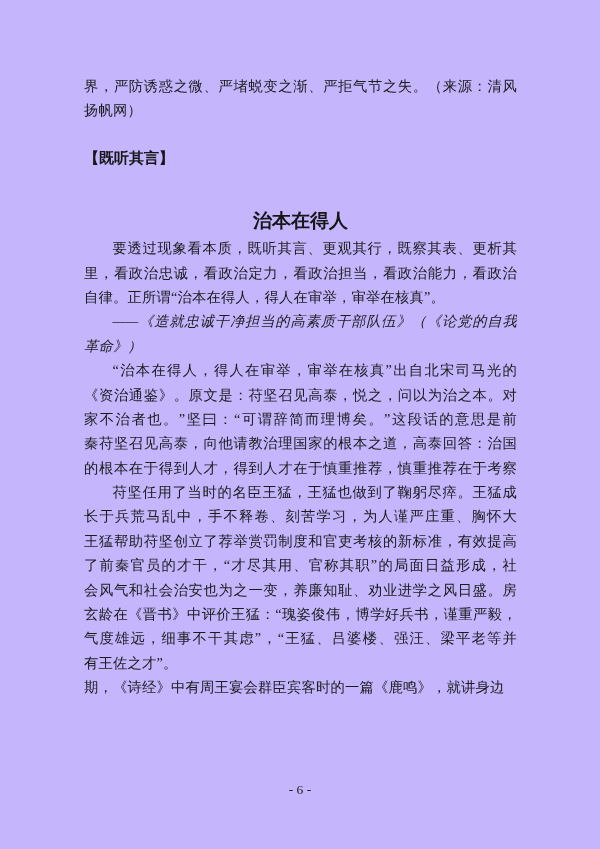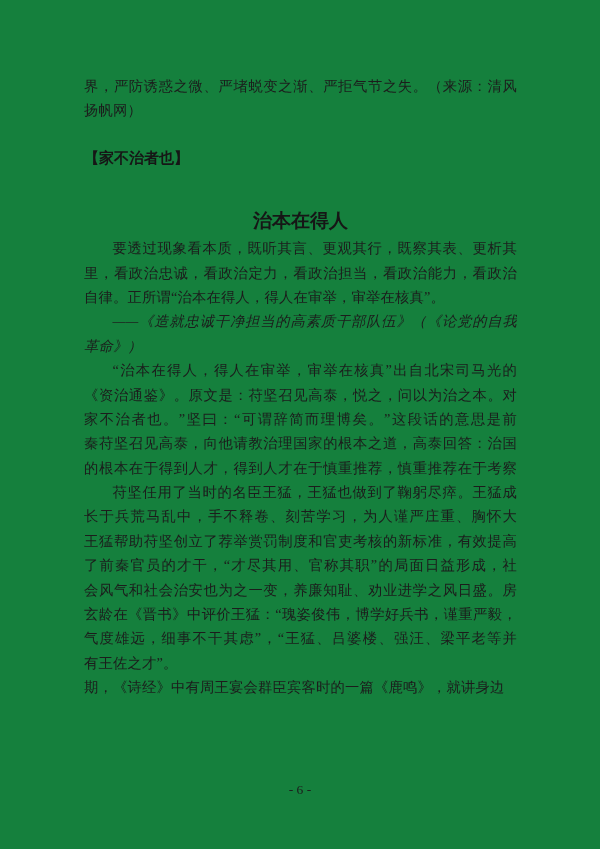--- a/index.html
+++ b/index.html
@@ -4,21 +4,21 @@
 <style>
   html, body {
     margin: 0;
     padding: 0;
     background: #ffffff;
   }
   .page {
     position: relative;
     width: 600px;
     height: 849px;
-    background: #15803d;
+    background: #c4b5fd;
     font-family: "Liberation Serif", "DejaVu Serif", serif;
     color: #1c1c1c;
     overflow: hidden;
   }
   .content {
     position: absolute;
     left: 84px;
     top: 74px;
     width: 433px;
   }
@@ -78,21 +78,21 @@
 
 <div class="page">
   <div class="content">
     <div>
         <div class="paragraph">
           <div class="line j">界，严防诱惑之微、严堵蜕变之渐、严拒气节之失。（来源：清风</div>
           <div class="line">扬帆网）</div>
         </div>
       </div>
 
-    <div class="section-header">【家不治者也】</div>
+    <div class="section-header">【既听其言】</div>
 
     <div class="article-title">治本在得人</div>
 
     <div class="article-body">
         <div class="paragraph">
           <div class="line indent j">要透过现象看本质，既听其言、更观其行，既察其表、更析其</div>
           <div class="line j">里，看政治忠诚，看政治定力，看政治担当，看政治能力，看政治</div>
           <div class="line">自律。正所谓“治本在得人，得人在审举，审举在核真”。</div>
         </div>
         <div class="paragraph kai">

